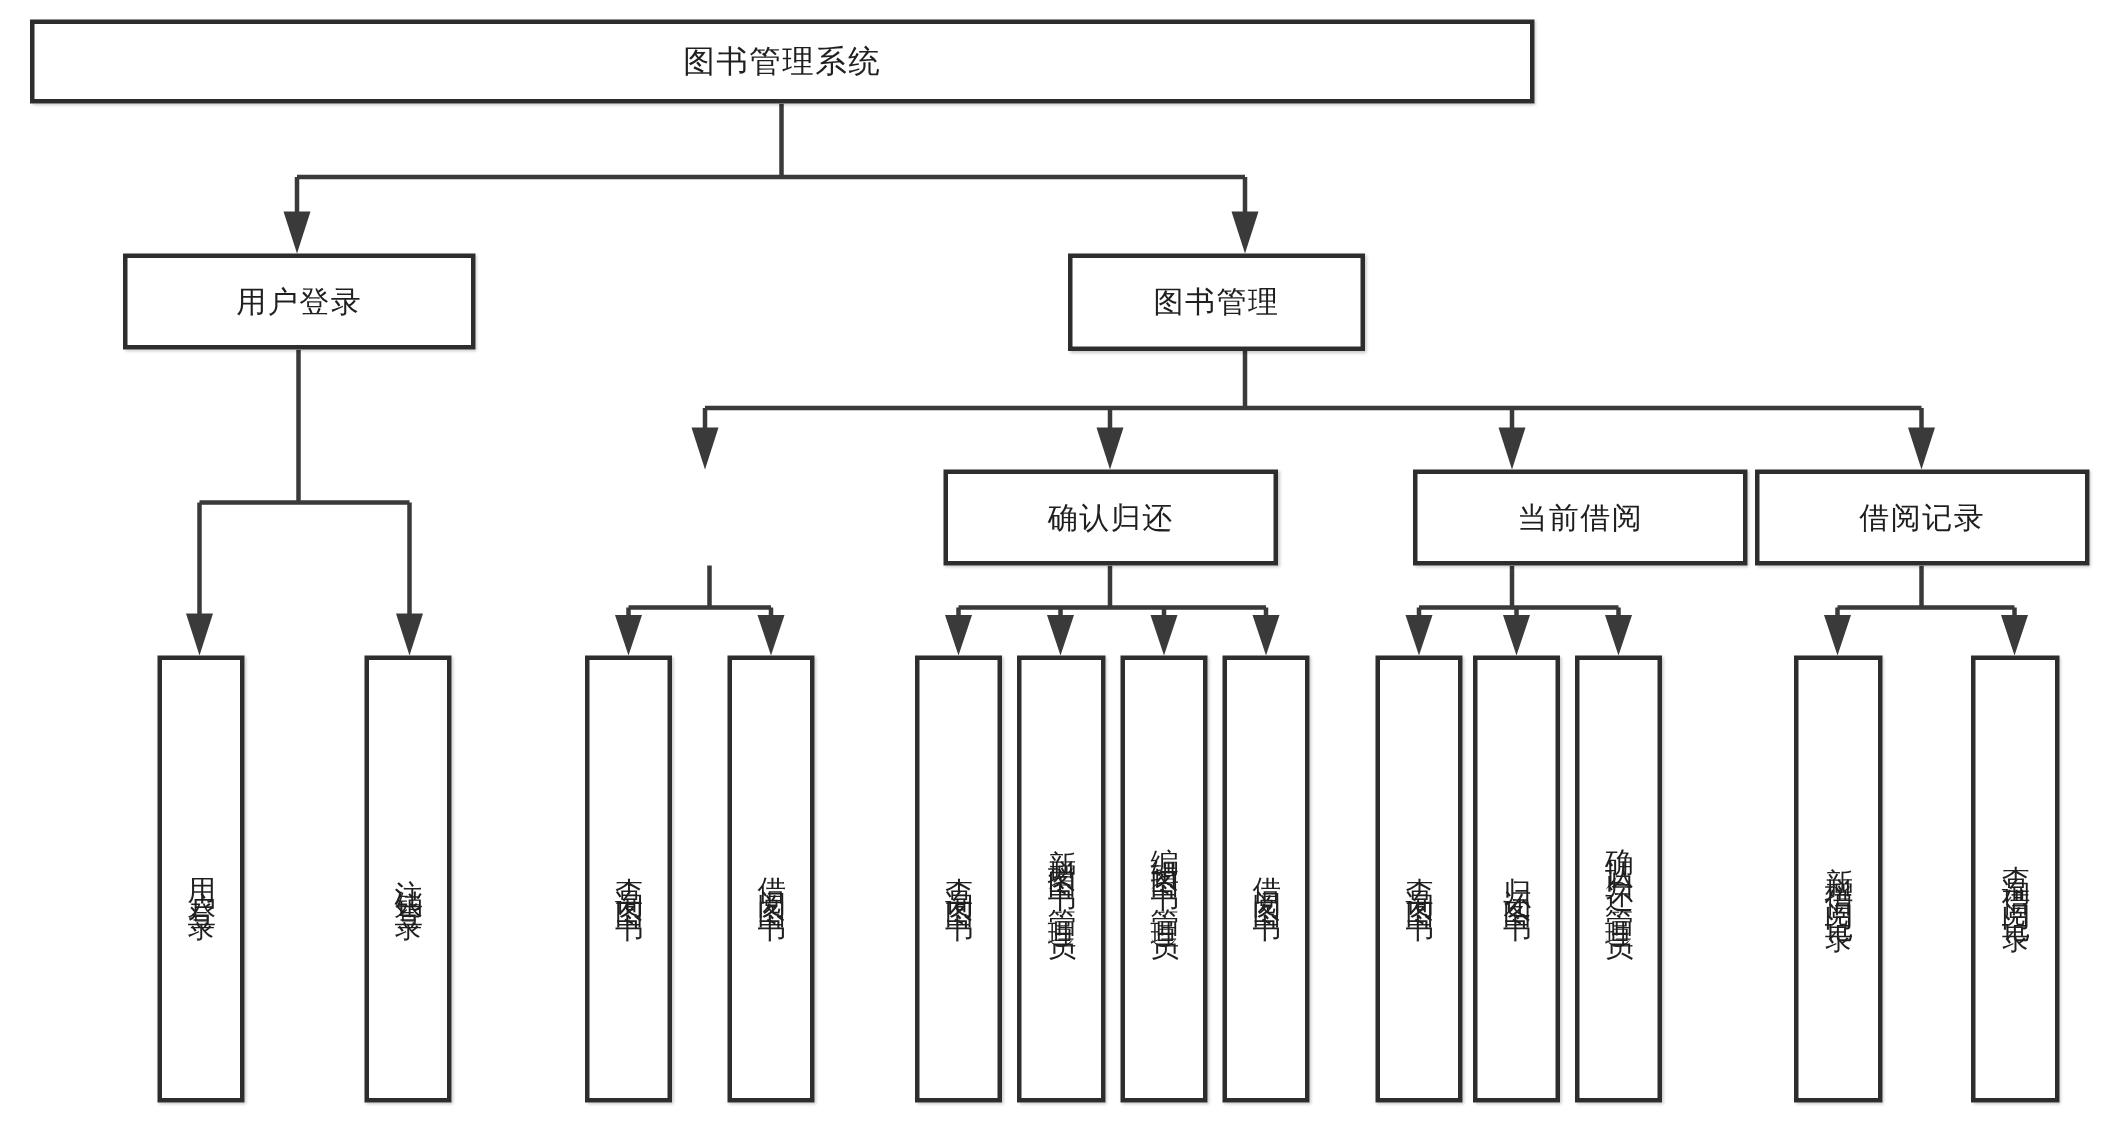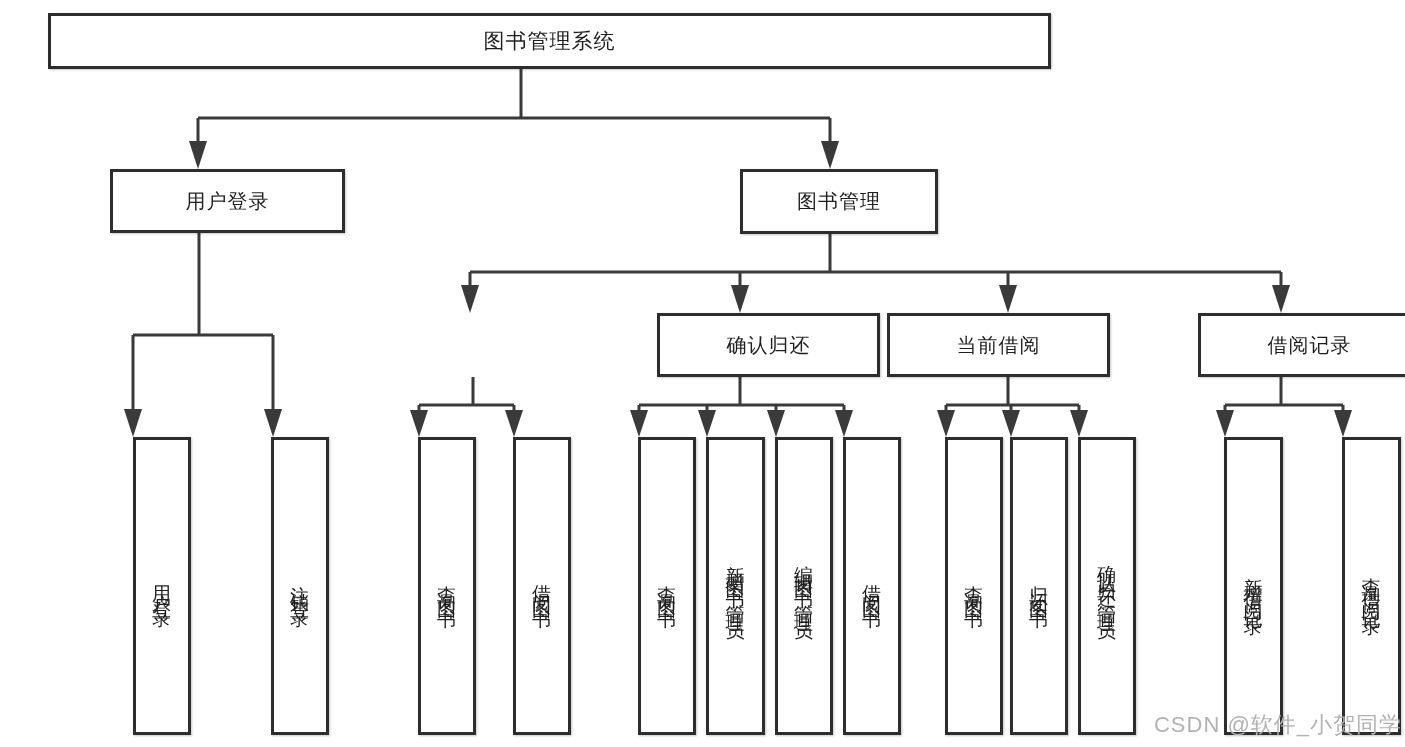--- a/index.html
+++ b/index.html
@@ -6,21 +6,20 @@
   .stage{
     position:relative;width:1405px;height:747px;background:#ffffff;overflow:hidden;
     font-family:"Liberation Sans","DejaVu Sans",sans-serif;
   }
   svg.wires{position:absolute;left:0;top:0;z-index:1;}
   .node{
     position:absolute;box-sizing:border-box;background:#ffffff;
     border:3px solid #2d2d2d;color:#1f1f1f;z-index:2;
     display:flex;align-items:center;justify-content:center;
     box-shadow:1px 1px 2px rgba(0,0,0,0.22);
-    margin-left:28px;
   }
   .root-label{font-size:21px;letter-spacing:1px;}
   .branch{font-size:20px;letter-spacing:1px;}
   .leaf{
     writing-mode:vertical-rl;text-orientation:upright;
     font-size:19px;letter-spacing:8px;line-height:1;
     text-align:center;
   }
   .watermark{
     position:absolute;right:3px;top:710px;z-index:3;
@@ -71,36 +70,35 @@
       <polygon points="1334,410 1352,410 1343,437"></polygon>
     </g>
   </svg>
 
   <div class="node root-label" style="left:20px;top:13px;width:1003px;height:56px">图书管理系统</div>
 
   <div class="node branch" style="left:82px;top:169px;width:235px;height:64px">用户登录</div>
   <div class="node branch" style="left:712px;top:169px;width:198px;height:65px">图书管理</div>
 
   <div class="node branch" style="left:629px;top:313px;width:223px;height:64px">确认归还</div>
-  <div class="node branch" style="left:859px;top:313px;width:223px;height:64px">当前借阅</div>
+  <div class="node branch" style="left:942px;top:313px;width:223px;height:64px">当前借阅</div>
   <div class="node branch" style="left:1170px;top:313px;width:223px;height:64px">借阅记录</div>
 
   <div class="node leaf" style="left:105px;top:437px;width:58px;height:298px">用户登录</div>
   <div class="node leaf" style="left:243px;top:437px;width:58px;height:298px">注销登录</div>
 
   <div class="node leaf" style="left:390px;top:437px;width:58px;height:298px">查询图书</div>
   <div class="node leaf" style="left:485px;top:437px;width:58px;height:298px">借阅图书</div>
 
   <div class="node leaf" style="left:610px;top:437px;width:58px;height:298px">查询图书</div>
   <div class="node leaf" style="left:678px;top:437px;width:59px;height:298px">新增图书（管理员）</div>
   <div class="node leaf" style="left:747px;top:437px;width:58px;height:298px">编辑图书（管理员）</div>
   <div class="node leaf" style="left:815px;top:437px;width:58px;height:298px">借阅图书</div>
 
   <div class="node leaf" style="left:917px;top:437px;width:58px;height:298px">查询图书</div>
   <div class="node leaf" style="left:982px;top:437px;width:58px;height:298px">归还图书</div>
   <div class="node leaf" style="left:1050px;top:437px;width:58px;height:298px">确认归还（管理员）</div>
 
   <div class="node leaf" style="left:1196px;top:437px;width:59px;height:298px">新增借阅记录</div>
   <div class="node leaf" style="left:1314px;top:437px;width:59px;height:298px">查询借阅记录</div>
 
-  <div class="watermark">CSDN @软件_小贺同学</div>
 
 </div>
 
 </body></html>

